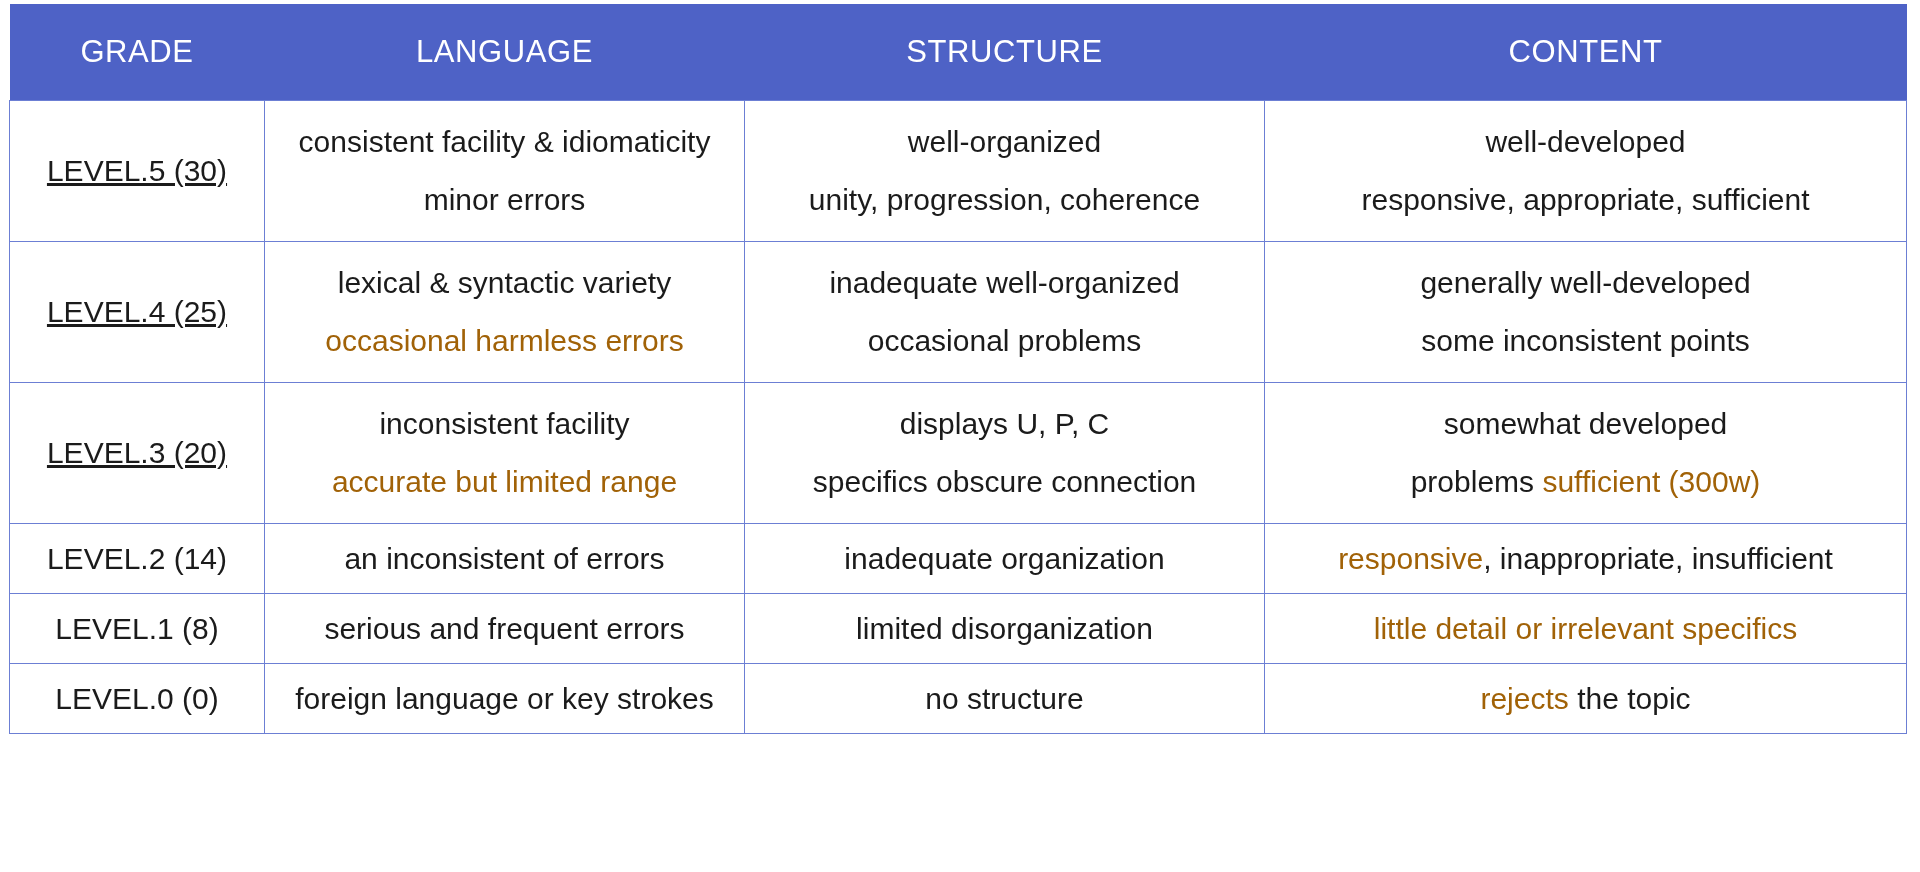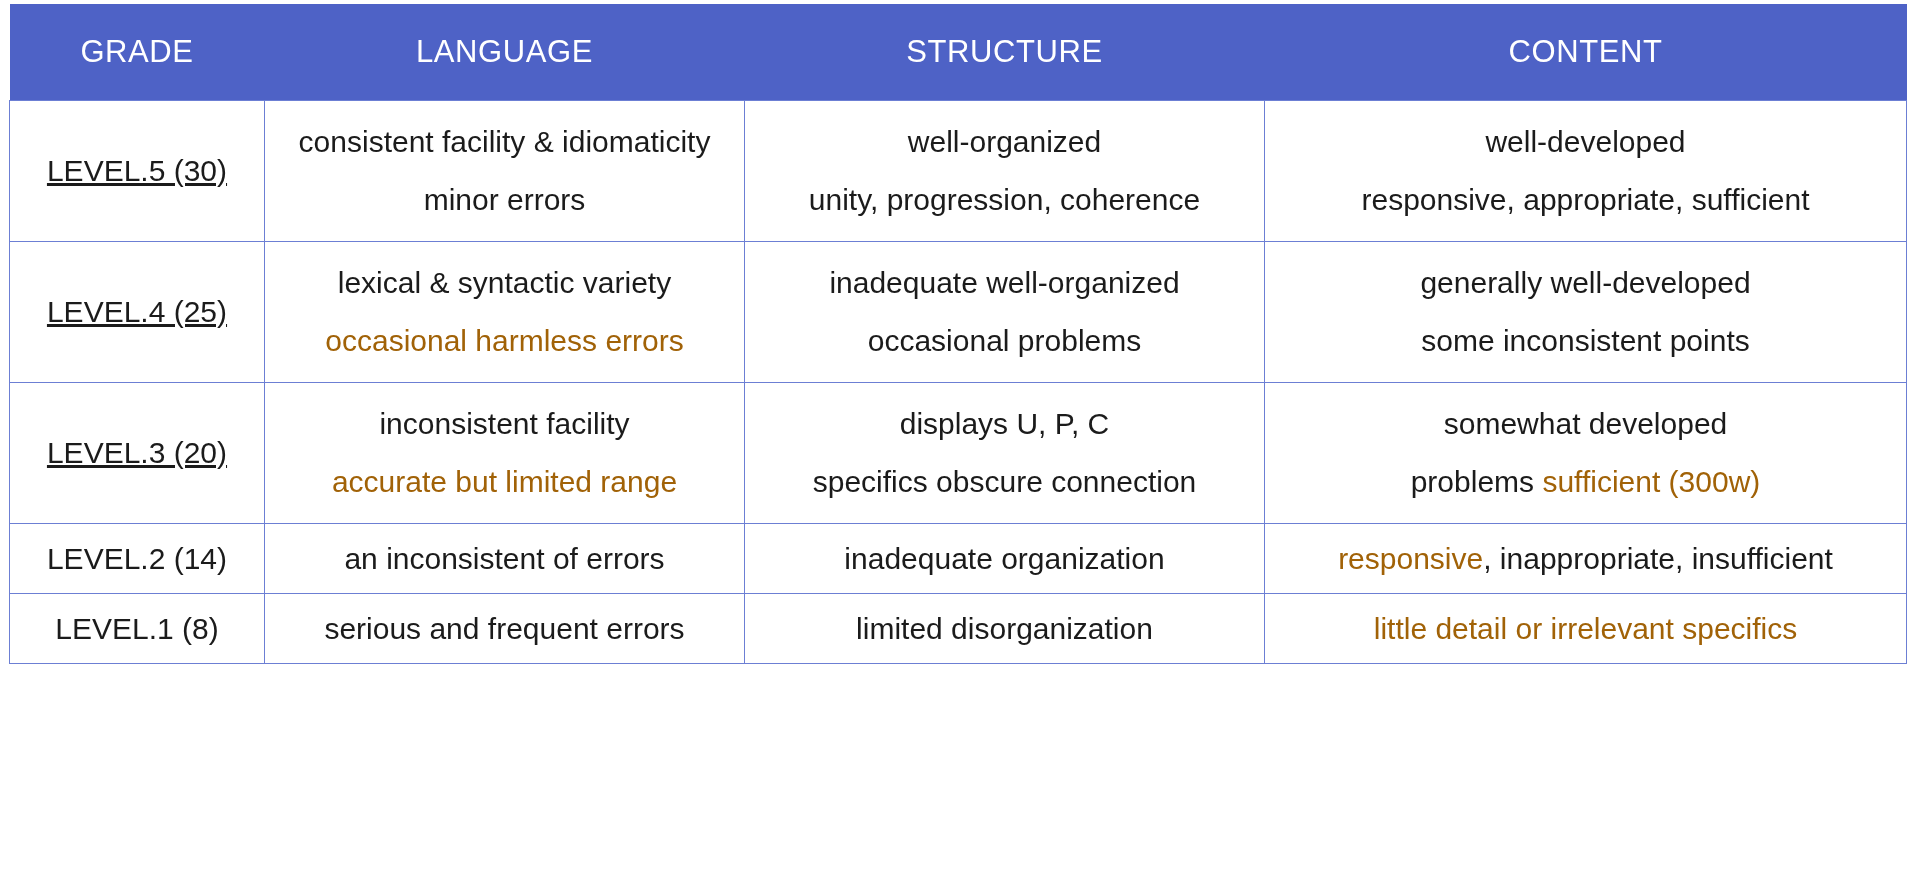--- a/index.html
+++ b/index.html
@@ -191,16 +191,30 @@
           <span class="cellline l1">serious and frequent errors</span>
         </td>
         <td>
           <span class="cellline l1">limited disorganization</span>
         </td>
         <td>
           <span class="cellline l1 red">little detail or irrelevant specifics</span>
         </td>
       </tr>
 
+      <tr class="short">
+        <td class="grade-cell">
+          <span class="cellline l1">LEVEL.0 (0)</span>
+        </td>
+        <td>
+          <span class="cellline l1">foreign language or key strokes</span>
+        </td>
+        <td>
+          <span class="cellline l1">no structure</span>
+        </td>
+        <td>
+          <span class="cellline l1"><span class="red">rejects</span><span> the topic</span></span>
+        </td>
+      </tr>
 
     </tbody>
   </table>
 </div>
 
 </body></html>

